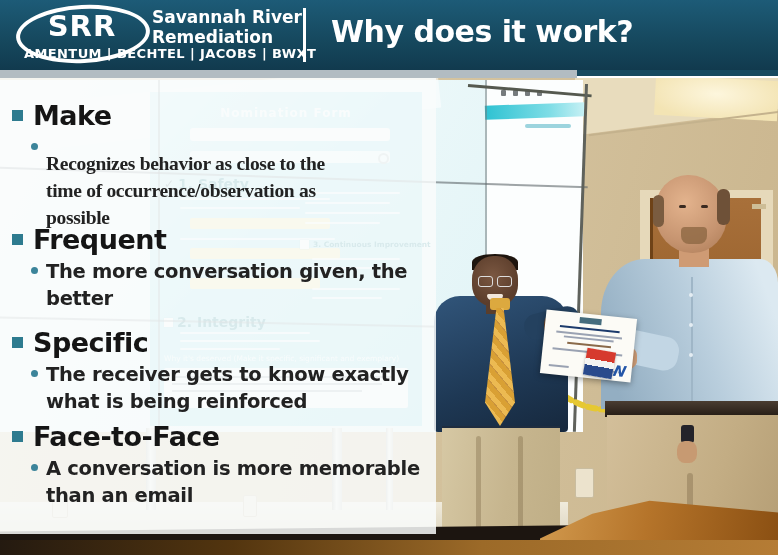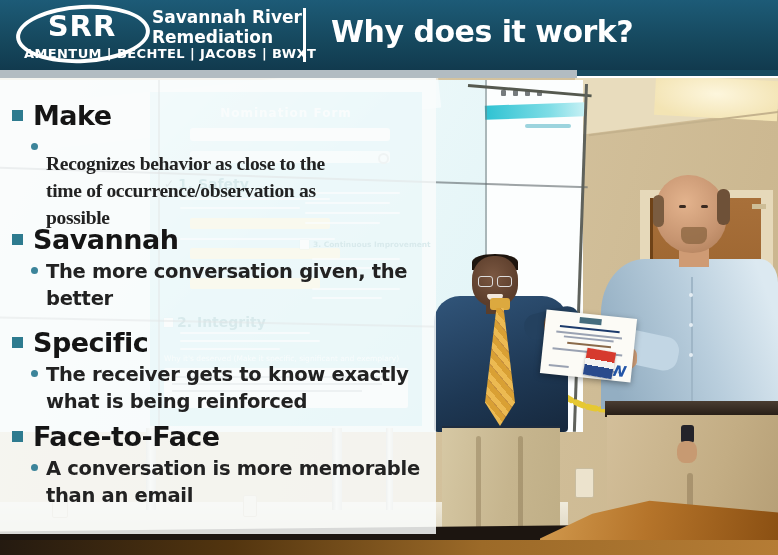--- a/index.html
+++ b/index.html
@@ -338,21 +338,21 @@
 
     <div class="abs overlay">
       <div class="abs sq-bullet" style="top:32px;"></div>
       <div class="abs b-head" style="top:23px;">Make</div>
       <div class="abs dot-bullet" style="top:65px;"></div>
       <div class="abs b-detail" style="top:72px;font-family:Liberation Serif, serif;">Recognizes behavior as close to the
 time of occurrence/observation as
 possible</div>
 
       <div class="abs sq-bullet" style="top:156px;"></div>
-      <div class="abs b-head" style="top:147px;">Savannah</div>
+      <div class="abs b-head" style="top:147px;">Frequent</div>
       <div class="abs dot-bullet" style="top:189px;"></div>
       <div class="abs b-detail" style="top:180px;">The more conversation given, the
 better</div>
 
       <div class="abs sq-bullet" style="top:259px;"></div>
       <div class="abs b-head" style="top:250px;">Specific</div>
       <div class="abs dot-bullet" style="top:292px;"></div>
       <div class="abs b-detail" style="top:283px;">The receiver gets to know exactly
 what is being reinforced</div>
 

